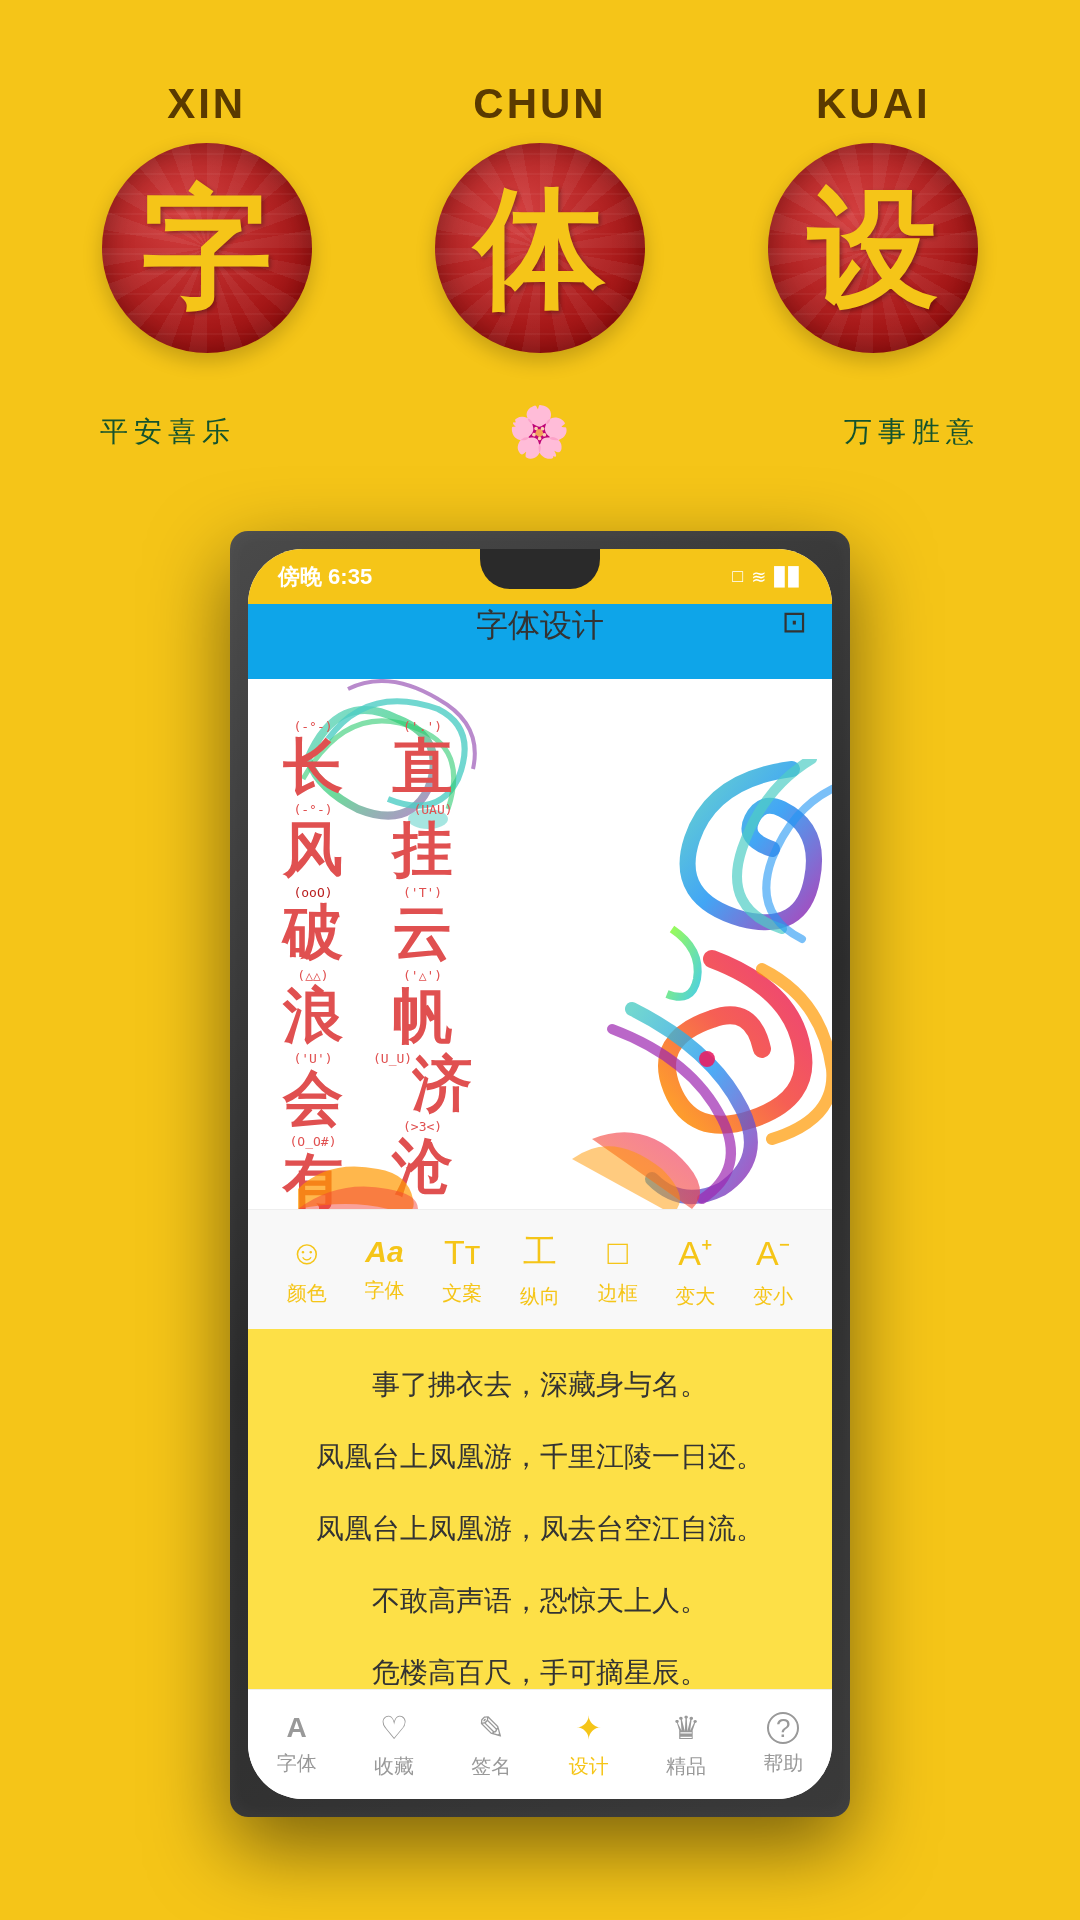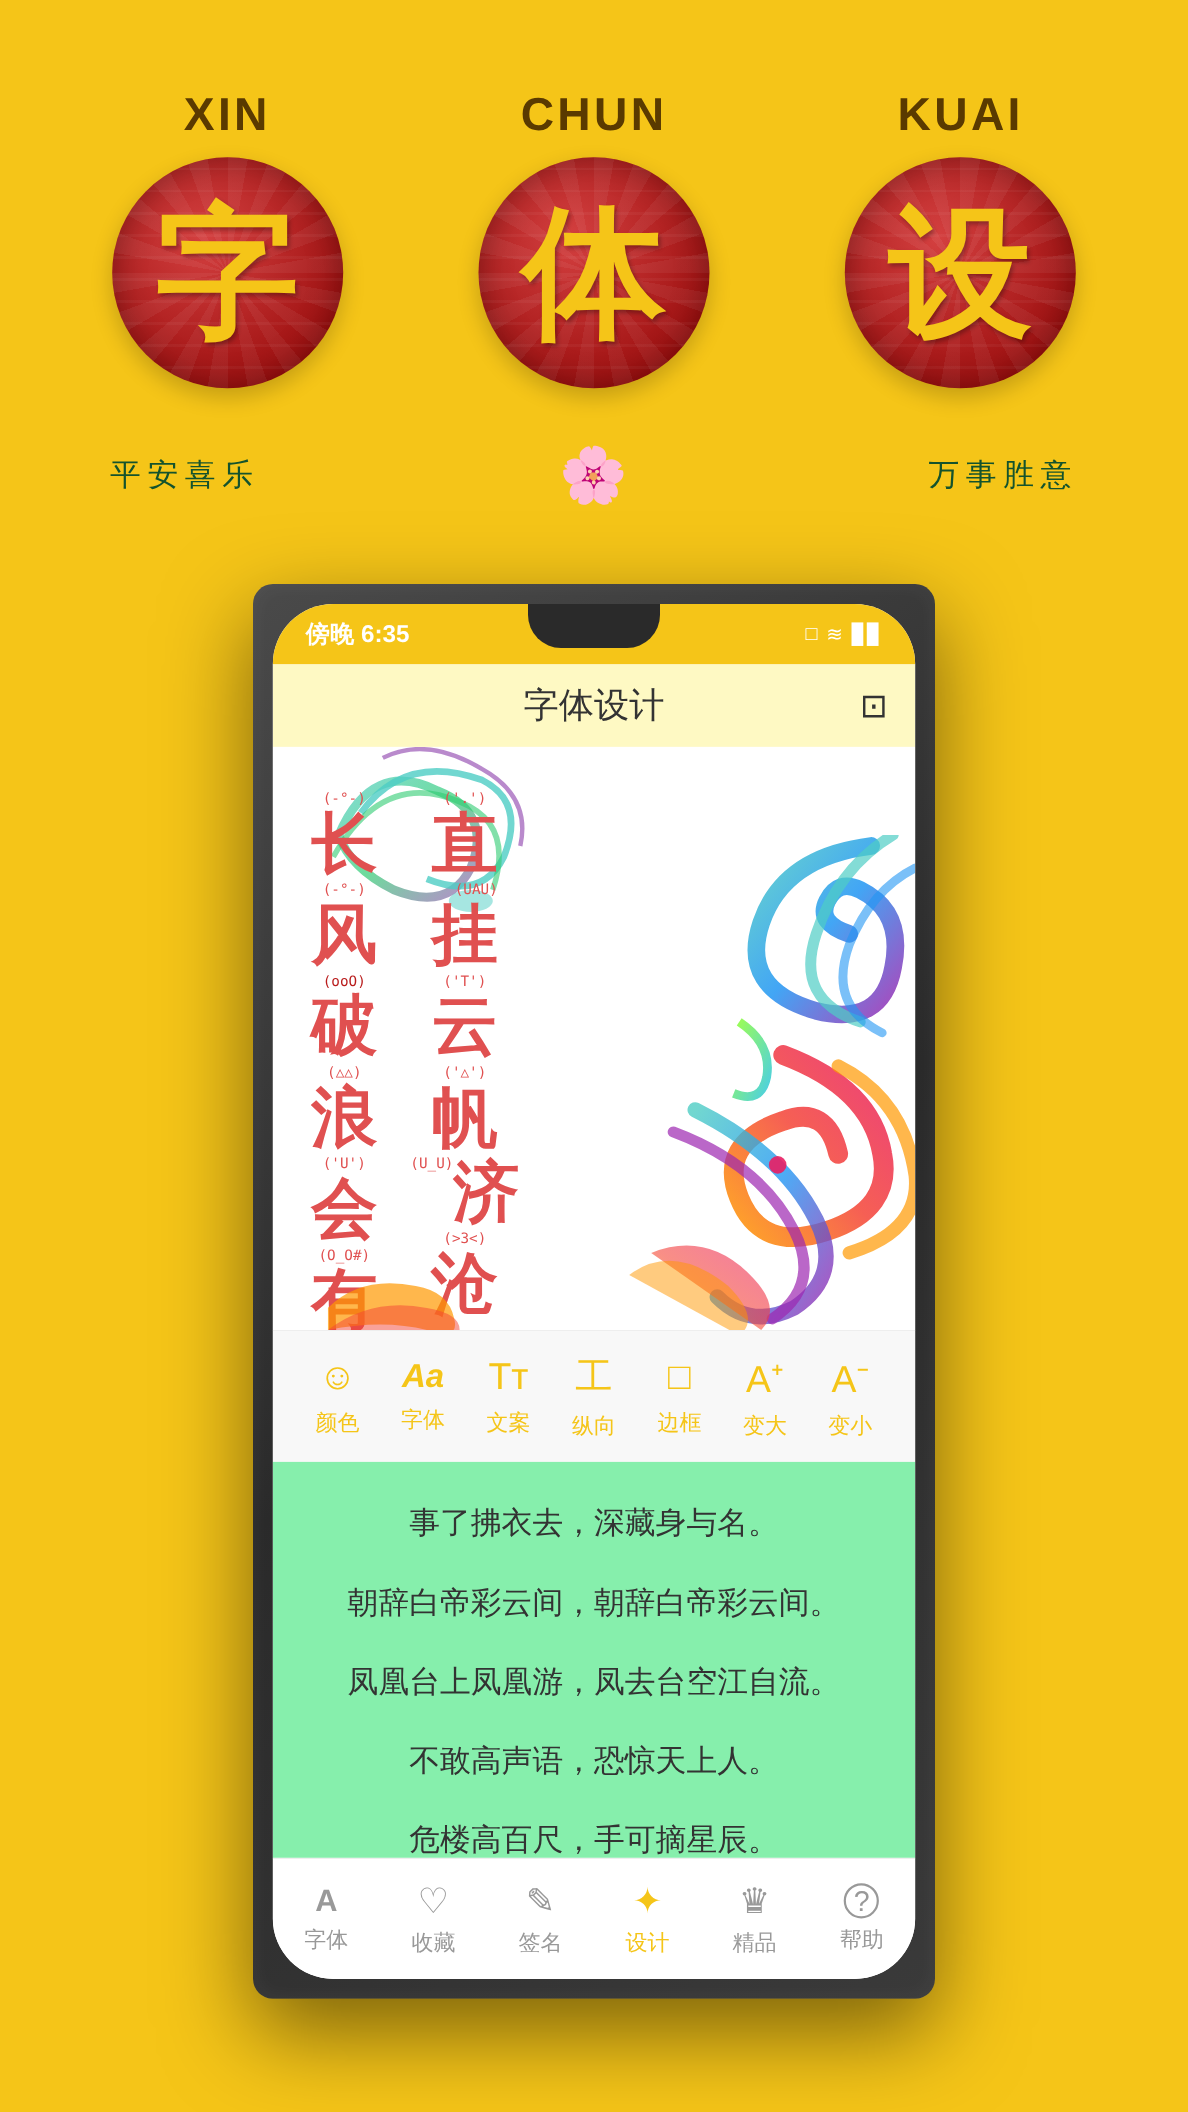--- a/index.html
+++ b/index.html
@@ -174,24 +174,23 @@
       left: 50%;
       transform: translateX(-50%);
       width: 120px;
       height: 40px;
       background: #2a2a2a;
       border-radius: 0 0 30px 30px;
     }
 
     
     .app-header {
-      background: #fef9c3;
+      background: #0ea5e9;
       height: 75px;
       display: flex;
-      align-items: center;
       justify-content: center;
       position: relative;
     }
 
     .app-title {
       font-size: 32px;
       color: #333;
       font-weight: 500;
     }
 
@@ -242,21 +241,21 @@
       color: #F5C518;
     }
 
     .tool-label {
       font-size: 20px;
       color: #F5C518;
     }
 
     
     .text-list {
-      background: #86efac;
+      background: #fde047;
       padding: 20px 40px;
       height: 360px;
       overflow: hidden;
     }
 
     .poetry-item {
       text-align: center;
       font-size: 28px;
       color: #333;
       line-height: 2;
@@ -524,21 +523,21 @@
           <span class="tool-label">变大</span>
         </div>
         <div class="tool-item">
           <span class="tool-icon">A⁻</span>
           <span class="tool-label">变小</span>
         </div>
       </div>
 
       <div class="text-list">
         <div class="poetry-item">事了拂衣去，深藏身与名。</div>
-        <div class="poetry-item">朝辞白帝彩云间，朝辞白帝彩云间。</div>
+        <div class="poetry-item">凤凰台上凤凰游，千里江陵一日还。</div>
         <div class="poetry-item">凤凰台上凤凰游，凤去台空江自流。</div>
         <div class="poetry-item">不敢高声语，恐惊天上人。</div>
         <div class="poetry-item">危楼高百尺，手可摘星辰。</div>
       </div>
 
       <div class="bottom-nav">
         <div class="nav-item">
           <span class="nav-icon" style="font-size:28px;font-weight:bold;">A</span>
           <span class="nav-label">字体</span>
         </div>

